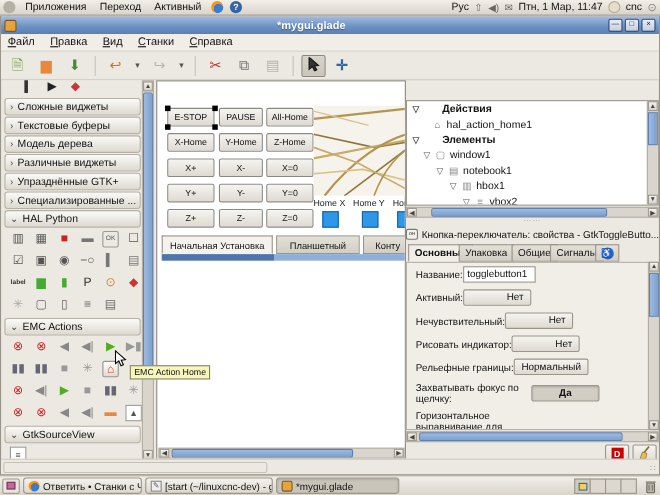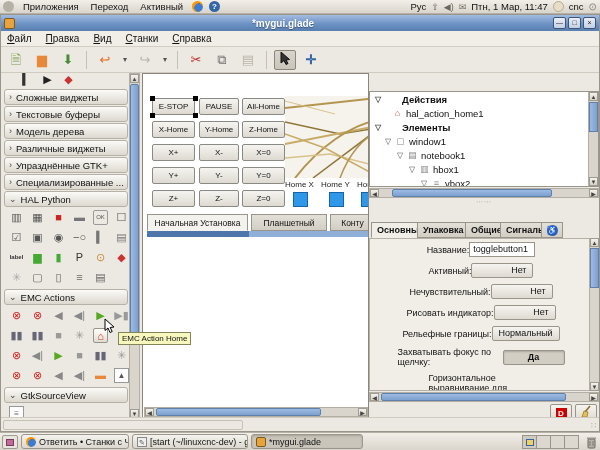--- a/index.html
+++ b/index.html
@@ -69,27 +69,27 @@
   .trow .exp{color:#555;font-size:8px;width:8px;text-align:center;}
   .trow .nico{font-size:9px;width:11px;text-align:center;}
   .trow.bold{font-weight:bold;}
   #tree-vscroll{position:absolute;right:1px;top:19px;width:10px;height:94px;background:#d9d5cc;border-left:1px solid #b3afa5;}
   #tree-vthumb{position:absolute;left:0;top:10px;width:9px;height:30px;background:linear-gradient(90deg,#9dbbe3,#7da0cf);border:1px solid #5e81ac;}
   #tree-hscroll{position:absolute;left:0;top:115px;width:230px;height:10px;background:#d9d5cc;border:1px solid #b3afa5;}
   #tree-hthumb{position:absolute;left:22px;top:0;width:160px;height:8px;background:linear-gradient(#9dbbe3,#7da0cf);border:1px solid #5e81ac;border-radius:2px;}
   #pane-grip{position:absolute;left:0;top:126px;width:230px;height:7px;text-align:center;color:#9a958a;font-size:7px;line-height:5px;letter-spacing:1px;}
   #props-header{position:absolute;left:0;top:133px;width:230px;height:14px;display:flex;align-items:center;gap:3px;font-size:9px;white-space:nowrap;overflow:hidden;}
   #tgl-ico{display:inline-block;width:13px;height:10px;border:1px solid #777;border-radius:2px;font-size:5px;line-height:9px;text-align:center;background:#f4f2ed;color:#333;}
-  .ptab{position:absolute;top:149px;height:16px;background:linear-gradient(#e3e0d8,#d2cec4);border:1px solid #9a958a;font-size:9px;text-align:center;line-height:15px;padding:0 5px;font-weight:bold;}
+  .ptab{position:absolute;top:149px;height:16px;background:linear-gradient(#e3e0d8,#d2cec4);border:1px solid #9a958a;font-size:9px;text-align:center;line-height:15px;padding:0 5px;}
   .ptab.active{background:#f1eee8;border-bottom-color:#f1eee8;font-weight:bold;}
   .ptab.active span::first-letter{text-decoration:underline;}
   #a11y-tab{position:absolute;left:172px;top:149px;width:22px;height:16px;border:1px solid #9a958a;background:linear-gradient(#e3e0d8,#d2cec4);text-align:center;}
   #a11y-tab .wc{display:inline-block;width:11px;height:11px;margin-top:2px;border-radius:50%;background:#3465a4;color:#fff;font-size:8px;line-height:11px;}
   #props-body{position:absolute;left:0;top:165px;width:230px;height:153px;background:#f1eee8;border:1px solid #b5b1a6;overflow:hidden;padding:3px 14px 0 8px;}
-  .prow{display:flex;align-items:center;justify-content:center;margin-bottom:6px;}
+  .prow{display:flex;align-items:center;justify-content:flex-start;margin-bottom:6px;}
   .prow .plabel{font-size:9px;line-height:10px;max-width:105px;}
   .pval-entry{width:66px;height:15px;background:#fff;border:1px solid #9a958a;font-size:9px;line-height:13px;padding:0 3px;}
   .pval-entry.wide{width:116px;}
   .pval-btn{width:62px;height:15px;background:linear-gradient(#f6f4f0,#dedad2);border:1px solid #9a958a;border-radius:2px;font-size:9px;line-height:13px;text-align:right;padding:0 6px;}
   .pval-btn.on{background:#d2cec4;box-shadow:inset 0 1px 2px #aaa69c;text-align:center;font-weight:bold;}
   #props-vscroll{position:absolute;right:0px;top:165px;width:10px;height:153px;background:#d9d5cc;border-left:1px solid #b3afa5;}
   #props-vthumb{position:absolute;left:0;top:10px;width:9px;height:40px;background:linear-gradient(90deg,#9dbbe3,#7da0cf);border:1px solid #5e81ac;}
   #props-hscroll{position:absolute;left:0;top:319px;width:230px;height:10px;background:#d9d5cc;border:1px solid #b3afa5;}
   #props-hthumb{position:absolute;left:11px;top:0;width:185px;height:8px;background:linear-gradient(#9dbbe3,#7da0cf);border:1px solid #5e81ac;border-radius:2px;}
   #aux-btns{position:absolute;right:2px;top:331px;display:flex;gap:3px;}
@@ -391,20 +391,24 @@
         <span class="sarrow" style="top:0">▲</span>
         <div id="tree-vthumb" data-name="tree-vscrollbar-thumb"></div>
         <span class="sarrow" style="bottom:0">▼</span>
       </div>
       <div id="tree-hscroll" data-name="tree-hscrollbar">
         <span class="harrow" style="left:0">◀</span>
         <div id="tree-hthumb" data-name="tree-hscrollbar-thumb"></div>
         <span class="harrow" style="right:0">▶</span>
       </div>
       <div id="pane-grip" data-name="pane-resize-grip">⋯⋯</div>
+      <div id="props-header" data-name="properties-header">
+        <span id="tgl-ico" data-name="togglebutton-icon">он</span>
+        <span>Кнопка-переключатель: свойства - GtkToggleButto...</span>
+      </div>
       <div class="ptab active" style="left:2px" data-name="props-tab-general"><span>Основные</span></div>
       <div class="ptab" style="left:48px" data-name="props-tab-packing"><span>Упаковка</span></div>
       <div class="ptab" style="left:96px" data-name="props-tab-common"><span>Общие</span></div>
       <div class="ptab" style="left:131px" data-name="props-tab-signals"><span>Сигналы</span></div>
       <div id="a11y-tab" data-name="props-tab-accessibility"><span class="wc" data-name="accessibility-icon">♿</span></div>
       <div id="props-body" data-name="properties-body">
         <div class="prow">
             <span class="plabel" data-name="prop-label-name">Название:</span>
             <span class="pval-entry" data-name="prop-name-entry">togglebutton1</span>
           </div>

